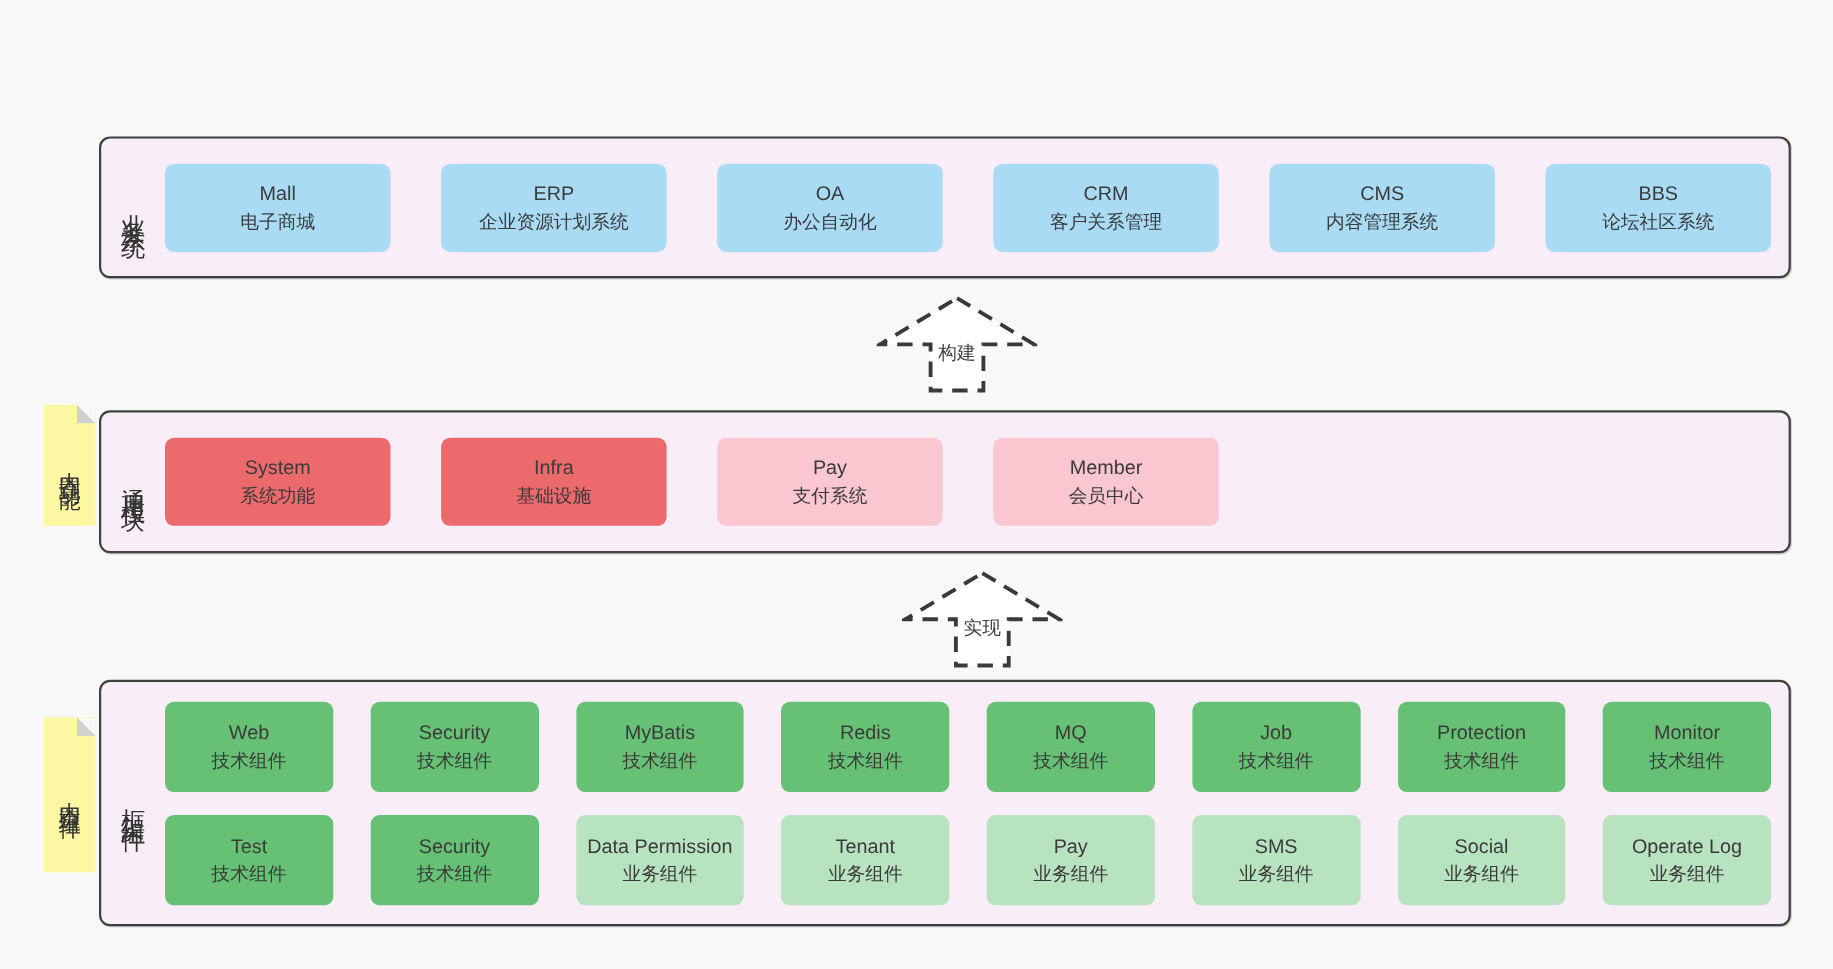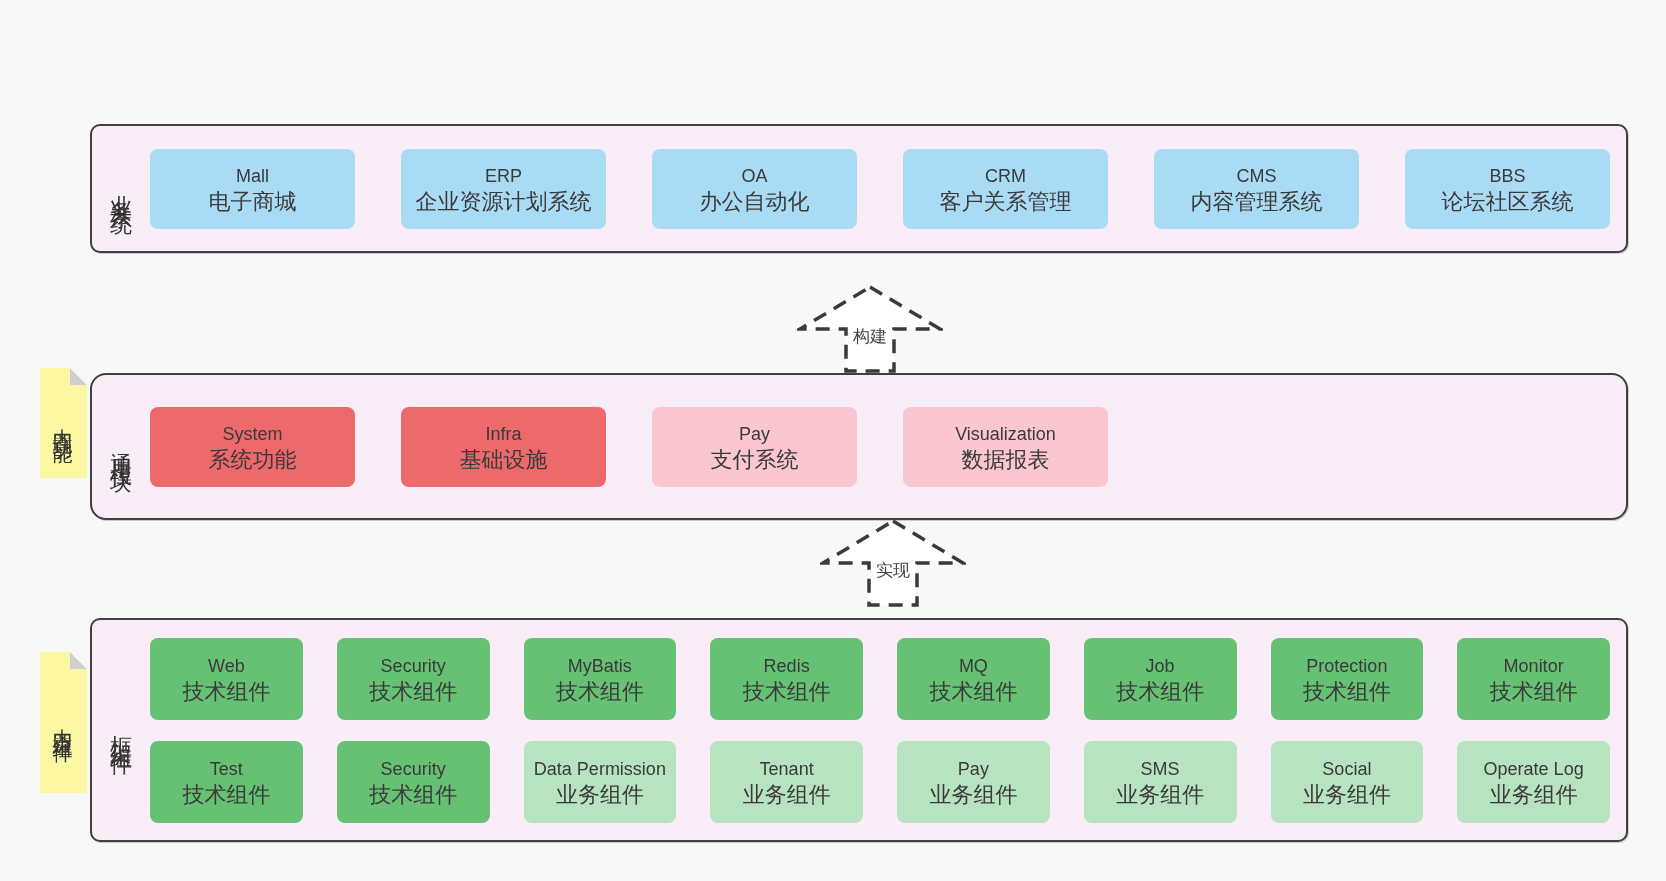--- a/index.html
+++ b/index.html
@@ -10,21 +10,21 @@
     font-family:"Liberation Sans","DejaVu Sans",sans-serif;
     color:#3a3a3a;
   }
   .section {
     position:absolute; box-sizing:border-box;
     border:2px solid #404040; border-radius:10px;
     background:#f9eef7; display:flex;
     box-shadow:1px 1px 0 rgba(0,0,0,.18);
   }
   #section-business  { left:90px;  top:124px; width:1538px; height:129px; }
-  #section-modules   { left:90px;  top:373px; width:1538px; height:147px;border-radius:16px; }
+  #section-modules   { left:90px;  top:373px; width:1538px; height:130px; }
   #section-framework { left:90px;  top:618px; width:1538px; height:224px; }
 
   .v-label {
     width:58px; flex:0 0 58px;
     display:flex; align-items:center; justify-content:center;
     writing-mode:vertical-rl; text-orientation:upright;
     font-size:22px; letter-spacing:6px; color:#333;
   }
   .box-row {
     flex:1; display:grid; grid-template-columns:repeat(6,1fr);
@@ -34,21 +34,21 @@
     flex:1; display:grid; grid-template-columns:repeat(8,1fr);
     column-gap:34px; row-gap:21px; align-content:center; padding:0 16px 0 0;
   }
   .box {
     border-radius:8px; box-sizing:border-box;
     display:flex; flex-direction:column; align-items:center; justify-content:center;
     text-align:center; font-size:18px; line-height:25px; padding:0 8px;
   }
   .box-row  .box { height:80px; }
   .box-grid .box { height:82px; }
-  .box .zh { font-size:22px; }
+  .box .zh { font-size:17px; }
   .blue       { background:#a9dbf4; }
   .red        { background:#ed6a6c; }
   .pink       { background:#fac6cf; }
   .green      { background:#67c175; }
   .lightgreen { background:#b8e3c0; }
 
   .note {
     position:absolute; width:47px; z-index:2; background:#fbf7a2;
     display:flex; align-items:center; justify-content:center;
     writing-mode:vertical-rl; text-orientation:upright;
@@ -56,21 +56,21 @@
   }
   #note-features   { left:40px; top:368px; height:110px; }
   #note-components { left:40px; top:652px; height:141px; }
   .note::before, .note::after {
     content:""; position:absolute; top:0; right:0; width:17px; height:17px;
   }
   .note::before { background:#f8f8f8; clip-path:polygon(0 0,100% 0,100% 100%); z-index:4; }
   .note::after  { background:#cfcfcf; clip-path:polygon(0 0,100% 100%,0 100%); z-index:3; }
 
   .arrow { position:absolute; width:146px; height:90px; }
-  #arrow-build     { left:797px; top:284px;font-family:Liberation Mono, monospace; }
+  #arrow-build     { left:797px; top:268px;font-family:Liberation Mono, monospace; }
   #arrow-implement { left:820px; top:518px; }
   .arrow svg { display:block; }
   .arrow-label {
     position:absolute; left:50%; top:41px; transform:translateX(-50%);
     background:#ffffff; padding:0 4px; font-size:17px; color:#444; white-space:nowrap;
   }
 </style>
 </head>
 <body>
 
@@ -121,22 +121,22 @@
     </div>
     <div class="box red">
       <div class="en">Infra</div>
       <div class="zh">基础设施</div>
     </div>
     <div class="box pink">
       <div class="en">Pay</div>
       <div class="zh">支付系统</div>
     </div>
     <div class="box pink">
-      <div class="en">Visualization</div>
-      <div class="zh">数据报表</div>
+      <div class="en">Member</div>
+      <div class="zh">会员中心</div>
     </div>
   </div>
 </div>
 
 <div class="arrow" id="arrow-implement">
   <svg width="146" height="90" viewBox="0 0 146 90">
     <path d="M73 3 L143 45 L97 45 L97 87 L49 87 L49 45 L3 45 Z" fill="#ffffff" stroke="#3a3a3a" stroke-width="3.5" stroke-dasharray="14 9"></path>
   </svg>
   <span class="arrow-label">实现</span>
 </div>

